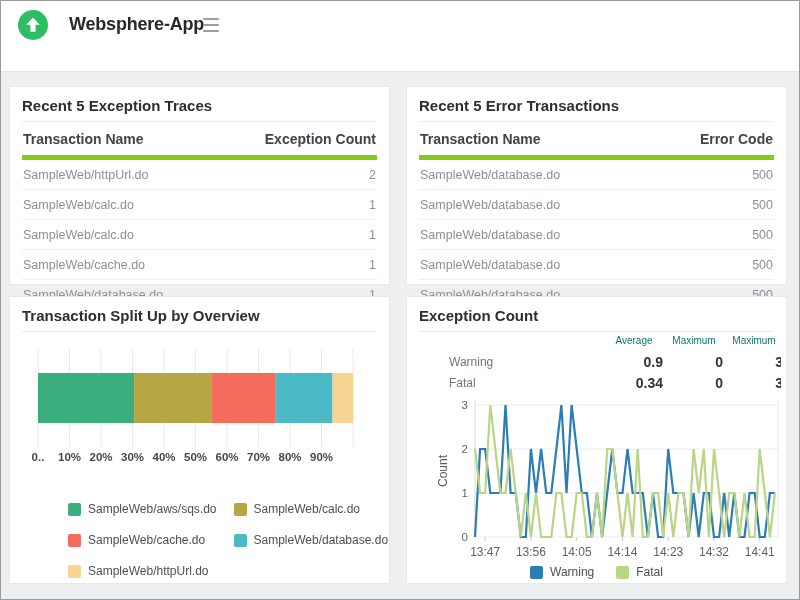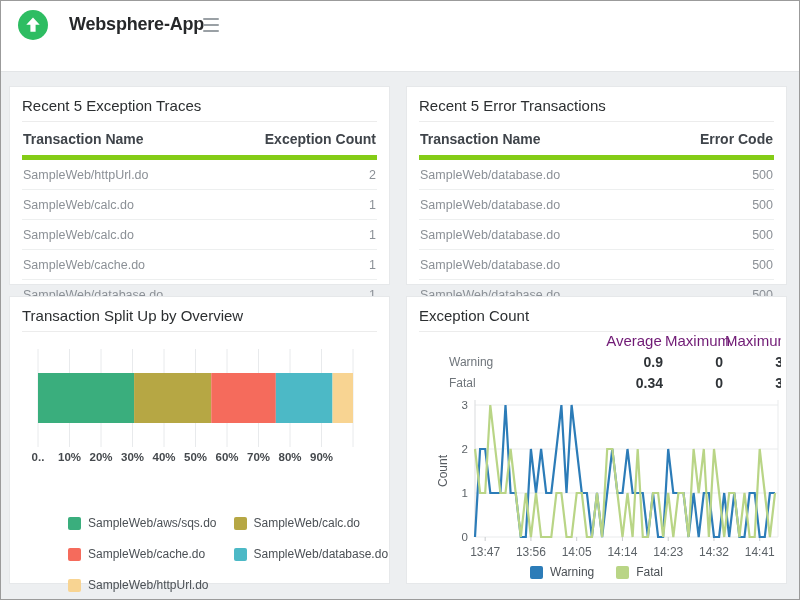--- a/index.html
+++ b/index.html
@@ -13,39 +13,39 @@
   
   .tab-bar{position:absolute;left:8px;top:44px;right:0;display:flex;gap:19px;font-size:12.5px;}
   .tab{color:#a9aeb4;line-height:16px;padding:0 2px 5px 2px;cursor:pointer;white-space:nowrap;}
   .tab-active{color:#141618;font-weight:700;border-bottom:3px solid #55595e;}
   
   .panel{position:absolute;background:#fff;border:1px solid #e6e8ea;box-sizing:border-box;}
   #panel-traces{left:8px;top:85px;width:381px;height:199px;}
   #panel-errors{left:405px;top:85px;width:381px;height:199px;}
   #panel-split{left:8px;top:295px;width:381px;height:288px;}
   #panel-count{left:405px;top:295px;width:381px;height:288px;overflow:hidden;}
-  .panel-title{padding:10px 12px 7px 12px;font-size:15px;font-weight:400;color:#2c2f31;}
+  .panel-title{padding:10px 12px 7px 12px;font-size:15px;font-weight:700;color:#2c2f31;}
   .title-divider{border-bottom:1px solid #ececec;margin:0 12px;}
   
   .data-table{width:calc(100% - 24px);margin:0 12px;border-collapse:collapse;table-layout:fixed;}
   .data-table th{font-size:14px;font-weight:700;color:#3f444a;text-align:left;height:31px;border-bottom:5px solid #84cc16;vertical-align:middle;}
   .data-table td{font-size:12.5px;color:#8b9096;height:27px;border-bottom:1px solid #edefef;vertical-align:middle;white-space:nowrap;overflow:hidden;}
   .data-table .num{text-align:right;}
   
   .summary-wrap{position:absolute;left:14px;top:32px;width:360px;height:64px;overflow:hidden;}
   .summary-table{width:363px;border-collapse:collapse;table-layout:fixed;}
   .summary-table col.c-label{width:183px;}
   .summary-table col.c-num{width:60px;}
-  .summary-table th{font-size:15px;font-weight:400;color:#701a75;text-align:center;height:20px;}
+  .summary-table th{font-size:10px;font-weight:400;color:#0f766e;text-align:center;height:20px;}
   .summary-table td.lbl{font-size:12px;color:#6f757b;text-align:left;padding-left:28px;height:19px;}
   .summary-table td.val{font-size:14px;font-weight:600;color:#2f3337;text-align:right;height:19px;}
   
   #bar-chart{position:absolute;left:0;top:42px;}
   #line-chart{position:absolute;left:28px;top:90px;}
-  .legend-grid{position:absolute;left:58px;top:219px;display:grid;grid-template-columns:auto auto;column-gap:16px;row-gap:9px;gap:17px;}
+  .legend-grid{position:absolute;left:58px;top:205px;display:grid;grid-template-columns:auto auto;column-gap:16px;row-gap:9px;gap:17px;}
   .legend-row{position:absolute;left:0;right:0;top:268px;display:flex;justify-content:center;gap:22px;}
   .legend-item{display:flex;align-items:center;gap:7px;font-size:12px;color:#4b5055;cursor:pointer;white-space:nowrap;}
   .legend-swatch{width:13px;height:13px;border-radius:2px;flex:0 0 auto;}
 </style>
 </head>
 <body>
 
 <div class="frame">
 
   <div class="header">

